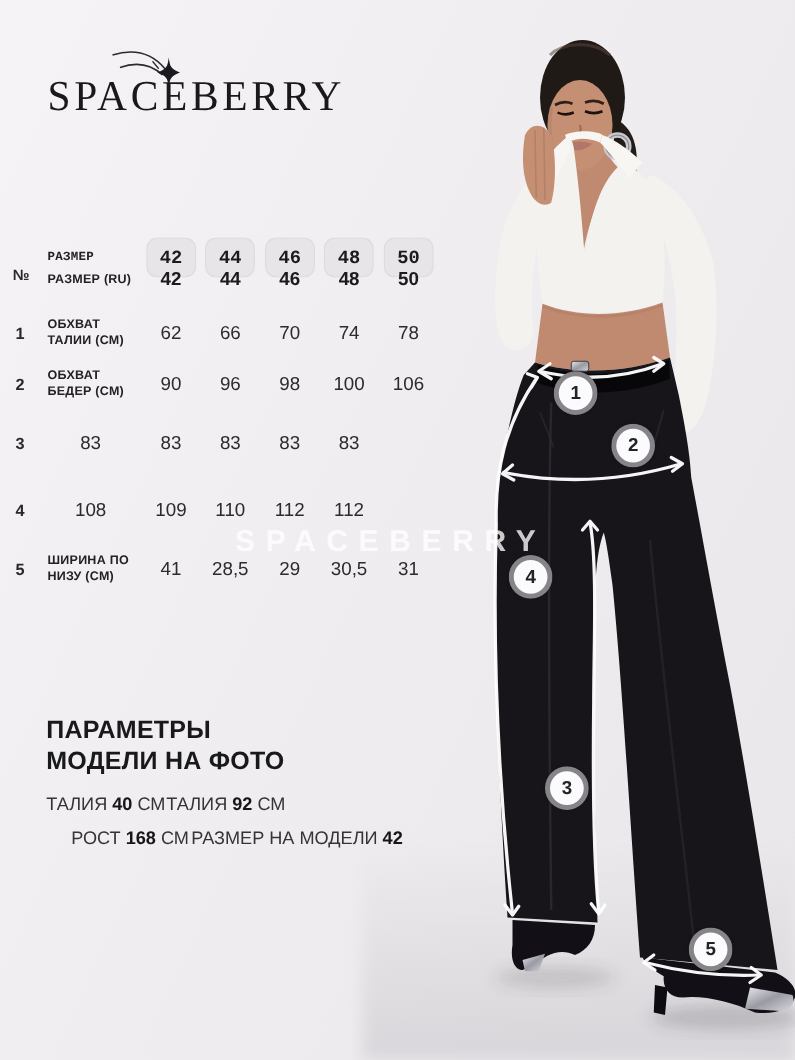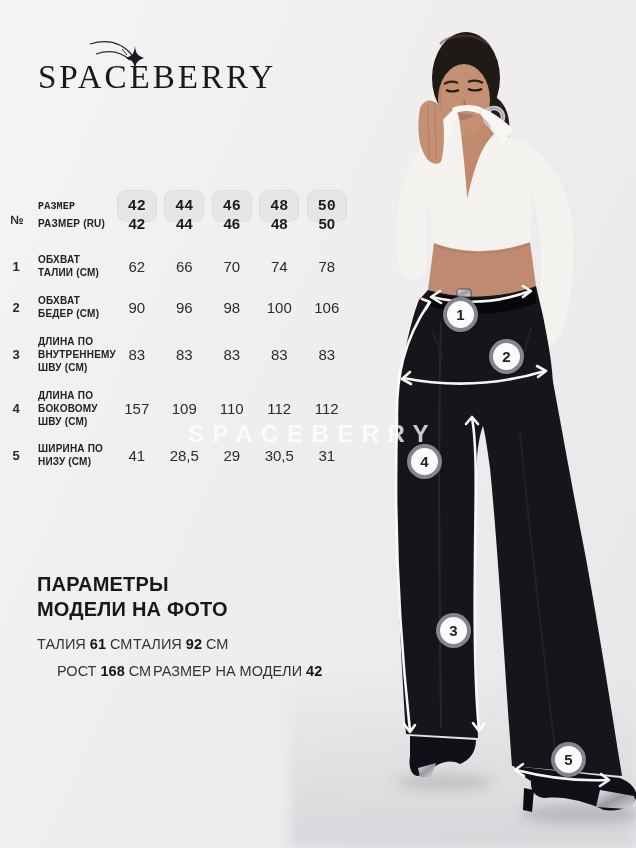--- a/index.html
+++ b/index.html
@@ -211,32 +211,30 @@
       <div class="cell label">ОБХВАТ БЕДЕР (СМ)</div>
       <div class="cell val">90</div>
       <div class="cell val">96</div>
       <div class="cell val">98</div>
       <div class="cell val">100</div>
       <div class="cell val">106</div>
     </div>
 
     <div class="trow" style="top:333px;height:42px;">
       <div class="cell num">3</div>
-      <div class="cell label">ДЛИНА ПО ВНУТРЕННЕМУ ШВУ (СМ)</div>
       <div class="cell val">83</div>
       <div class="cell val">83</div>
       <div class="cell val">83</div>
       <div class="cell val">83</div>
       <div class="cell val">83</div>
     </div>
 
     <div class="trow" style="top:387px;height:42px;">
       <div class="cell num">4</div>
-      <div class="cell label">ДЛИНА ПО БОКОВОМУ ШВУ (СМ)</div>
-      <div class="cell val">157</div>
+      <div class="cell val">108</div>
       <div class="cell val">109</div>
       <div class="cell val">110</div>
       <div class="cell val">112</div>
       <div class="cell val">112</div>
     </div>
 
     <div class="trow" style="top:440px;height:30px;">
       <div class="cell num">5</div>
       <div class="cell label">ШИРИНА ПО НИЗУ (СМ)</div>
       <div class="cell val">41</div>
@@ -248,20 +246,20 @@
   </div>
 
   <div class="watermark">SPACEBERRY</div>
 
   <div class="params">
     <div class="params-title">
       <div>ПАРАМЕТРЫ</div>
       <div>МОДЕЛИ НА ФОТО</div>
     </div>
     <div class="pline pl-1">
-      <span class="pair1"><span>ТАЛИЯ</span> <b>61</b> <span>СМ</span></span><span><span>ТАЛИЯ</span> <b>92</b> <span>СМ</span></span>
+      <span class="pair1"><span>ТАЛИЯ</span> <b>40</b> <span>СМ</span></span><span><span>ТАЛИЯ</span> <b>92</b> <span>СМ</span></span>
     </div>
     <div class="pline pl-2">
       <span class="pair1"><span>РОСТ</span> <b>168</b> <span>СМ</span></span><span><span>РАЗМЕР НА МОДЕЛИ</span> <b>42</b></span>
     </div>
   </div>
 
 </div>
 
 </body></html>

